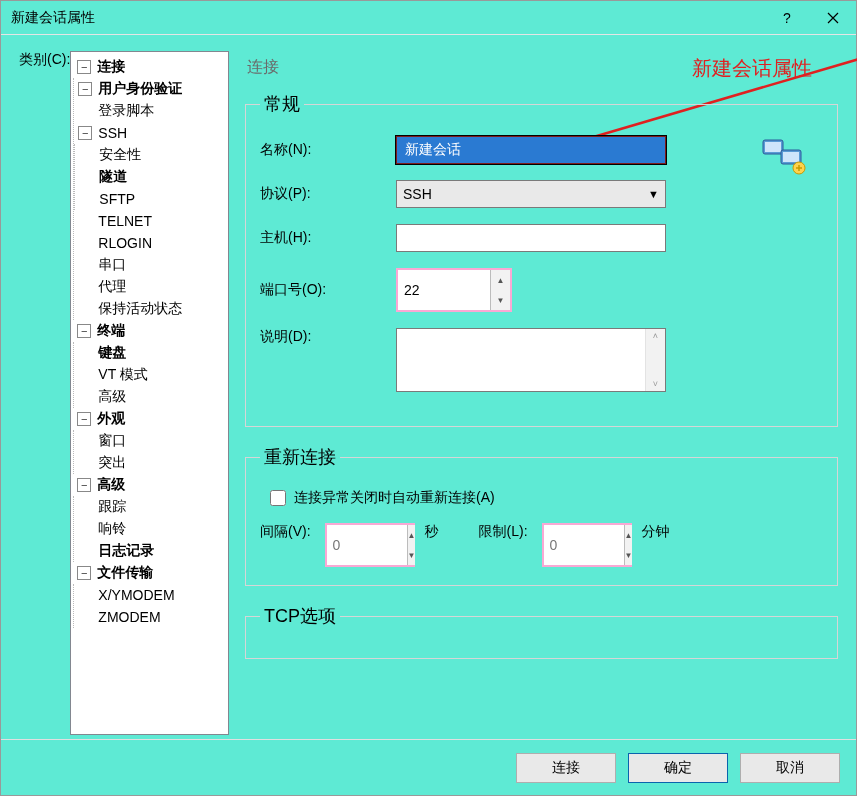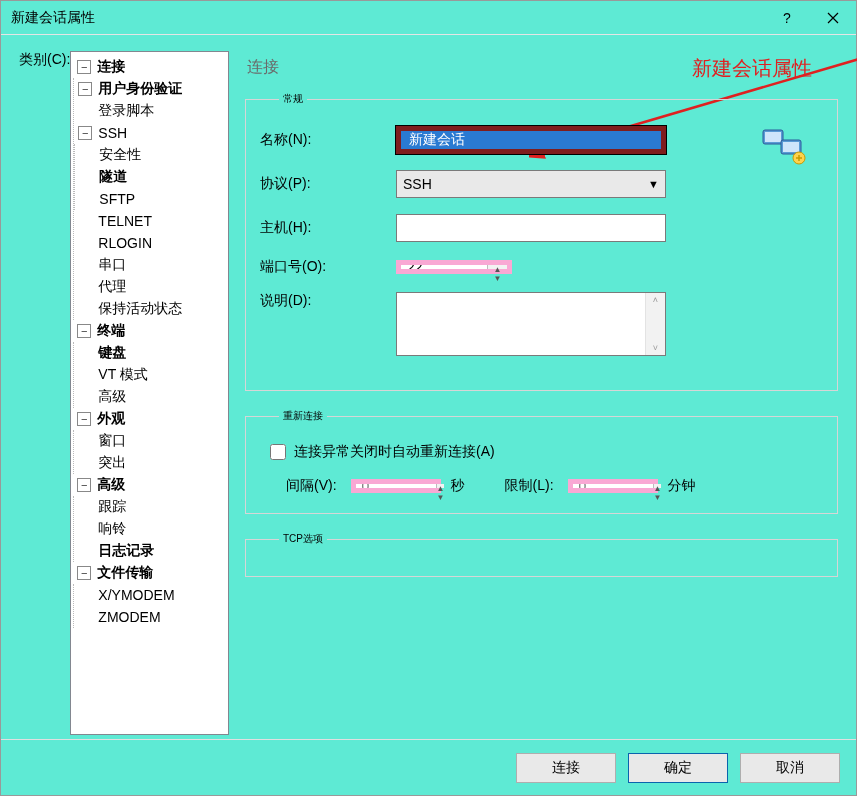--- a/index.html
+++ b/index.html
@@ -22,42 +22,42 @@
 .twisty { width: 14px; height: 14px; border: 1px solid #888; display: flex; align-items: center; justify-content: center; font-size: 11px; line-height: 1; margin-right: 4px; color: #333; background:#fff; }
 .twisty.empty { border: none; width: 14px; }
 .node-label { padding: 0 2px; }
 .bold { font-weight: 700; }
 .children { padding-left: 20px; border-left: 1px dotted #bbb; margin-left: 10px; }
 
 .right-col { flex: 1; padding-left: 16px; position: relative; }
 .panel-title { color: #6a6a6a; font-size: 16px; margin: 6px 0 14px 2px; }
 
 fieldset { border: 1px solid #d6d6d6; margin: 0 0 18px 0; padding: 12px 14px 18px 14px; position: relative; }
-legend { font-size: 10px; padding: 0 4px; margin-left: 19px; }
+legend { font-size: 18px; padding: 0 4px; }
 
 .form-row { display: flex; align-items: center; margin: 8px 0 16px 0; }
 .form-row label { width: 136px; }
 .text-input { height: 28px; width: 270px; border: 1px solid #7a7a7a; padding: 2px 6px; font-size: 14px; }
-.text-input.selected { background: #2a7ad2; color: #fff; border: 5px solid #7f1d1d; outline: 1px solid #000; padding-left: 8px; }
+.text-input.selected { background: #2a7ad2; color: #fff; border: 1px solid #7f1d1d; outline: 1px solid #000; padding-left: 8px; }
 .select-wrap { width: 270px; height: 28px; border: 1px solid #7a7a7a; background: #e9e9e9; display: flex; align-items: center; padding: 0 6px; position: relative; }
 .select-wrap .chev { margin-left: auto; font-size: 11px; }
-.spinner-wrap { display: flex; width: 116px; height: 14px; border: 5px solid #f9a8d4; }
+.spinner-wrap { display: flex; width: 116px; height: 44px; border: 2px solid #f9a8d4; }
 .spinner-wrap input { border: none; flex: 1; width: 80px; padding: 0 6px; font-size: 14px; }
 .spinner-wrap input:disabled { background: #fff; color: #777; }
 .spin-btns { width: 20px; display: flex; flex-direction: column; border-left: 1px solid #bcbcbc; background: #f2f2f2; }
 .spin-btns span { flex: 1; display: flex; align-items: center; justify-content: center; font-size: 8px; color: #555; }
 .textarea-wrap { width: 270px; height: 64px; border: 1px solid #7a7a7a; display: flex; }
 .textarea-wrap textarea { border: none; flex: 1; resize: none; padding: 4px; font-family: inherit; font-size: 14px; }
 .scroll-ghost { width: 20px; display: flex; flex-direction: column; justify-content: space-between; background: #f2f2f2; border-left: 1px solid #e3e3e3; }
 .scroll-ghost span { font-size: 9px; text-align: center; color: #999; padding: 2px 0; }
 
 .checkbox-row { display: flex; align-items: center; margin: 6px 0 14px 6px; }
 .checkbox-row input { width: 16px; height: 16px; margin-right: 8px; }
 
-.reconnect-opts { display: flex; align-items: center; gap: 10px; margin-left: 26px; }
+.reconnect-opts { display: flex; gap: 10px; }
 .reconnect-opts .spinner-wrap { width: 90px; }
 .reconnect-opts .lbl-inline { width: auto; margin-right: 4px; }
 
 .icon-computers { position: absolute; right: 28px; top: 20px; width: 48px; height: 40px; }
 
 .annotation { position: absolute; right: 26px; top: 4px; color: #e02020; font-size: 20px; font-weight: 500; pointer-events: none; }
 .arrow-svg { position: absolute; left: 300px; top: -6px; pointer-events: none; }
 
 .footer { position: absolute; left: 0; right: 0; bottom: 0; height: 56px; border-top: 1px solid #e0e0e0; display: flex; align-items: center; justify-content: flex-end; padding-right: 16px; gap: 12px; }
 .footer button { width: 100px; height: 30px; background: #e9e9e9; border: 1px solid #aeaeae; font-size: 14px; cursor: pointer; }

